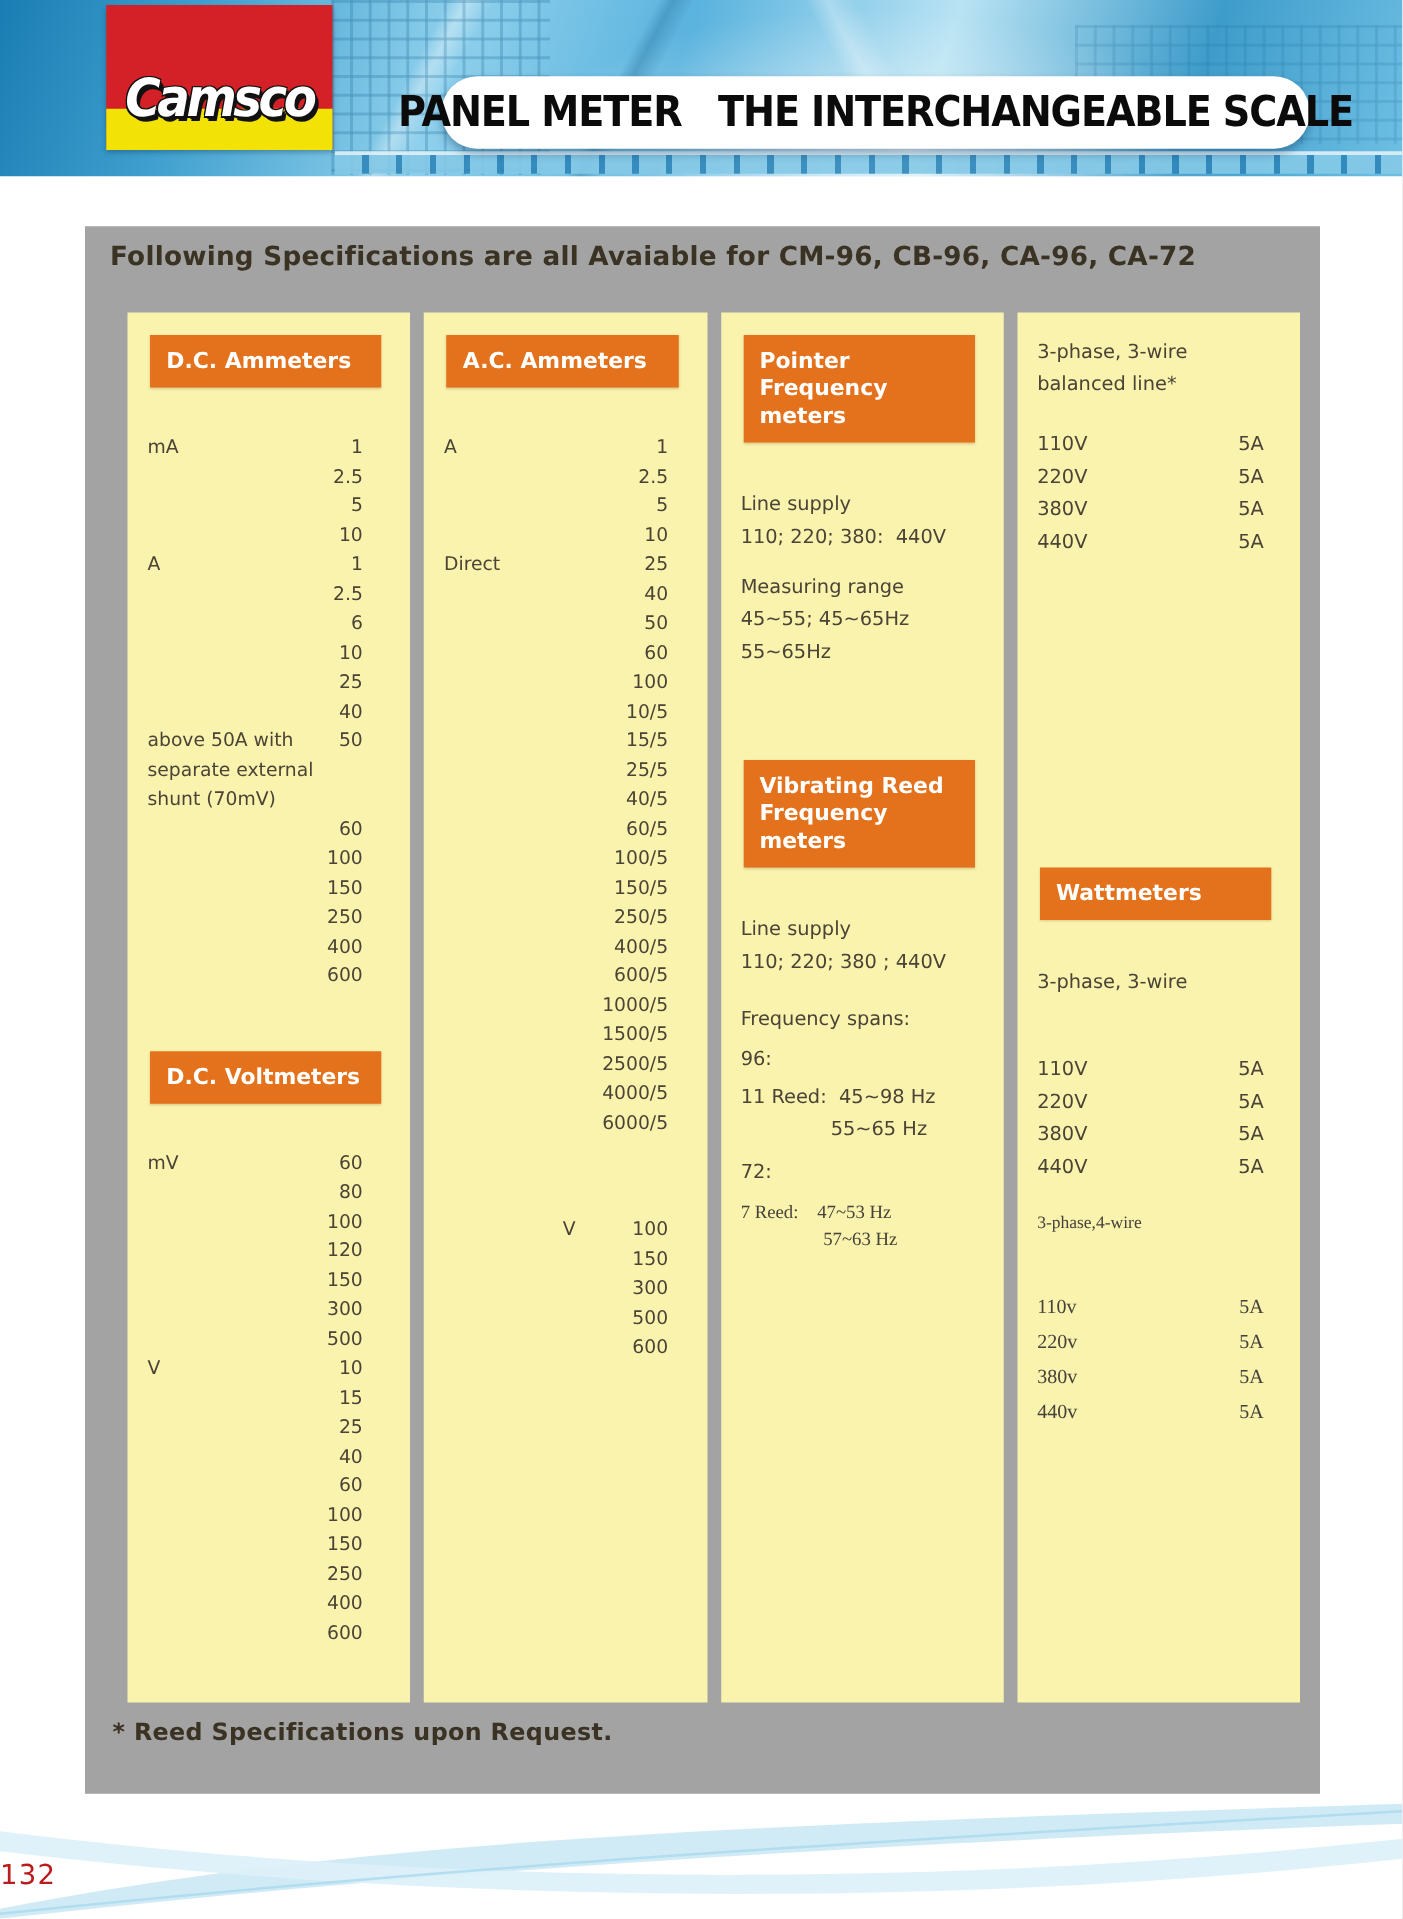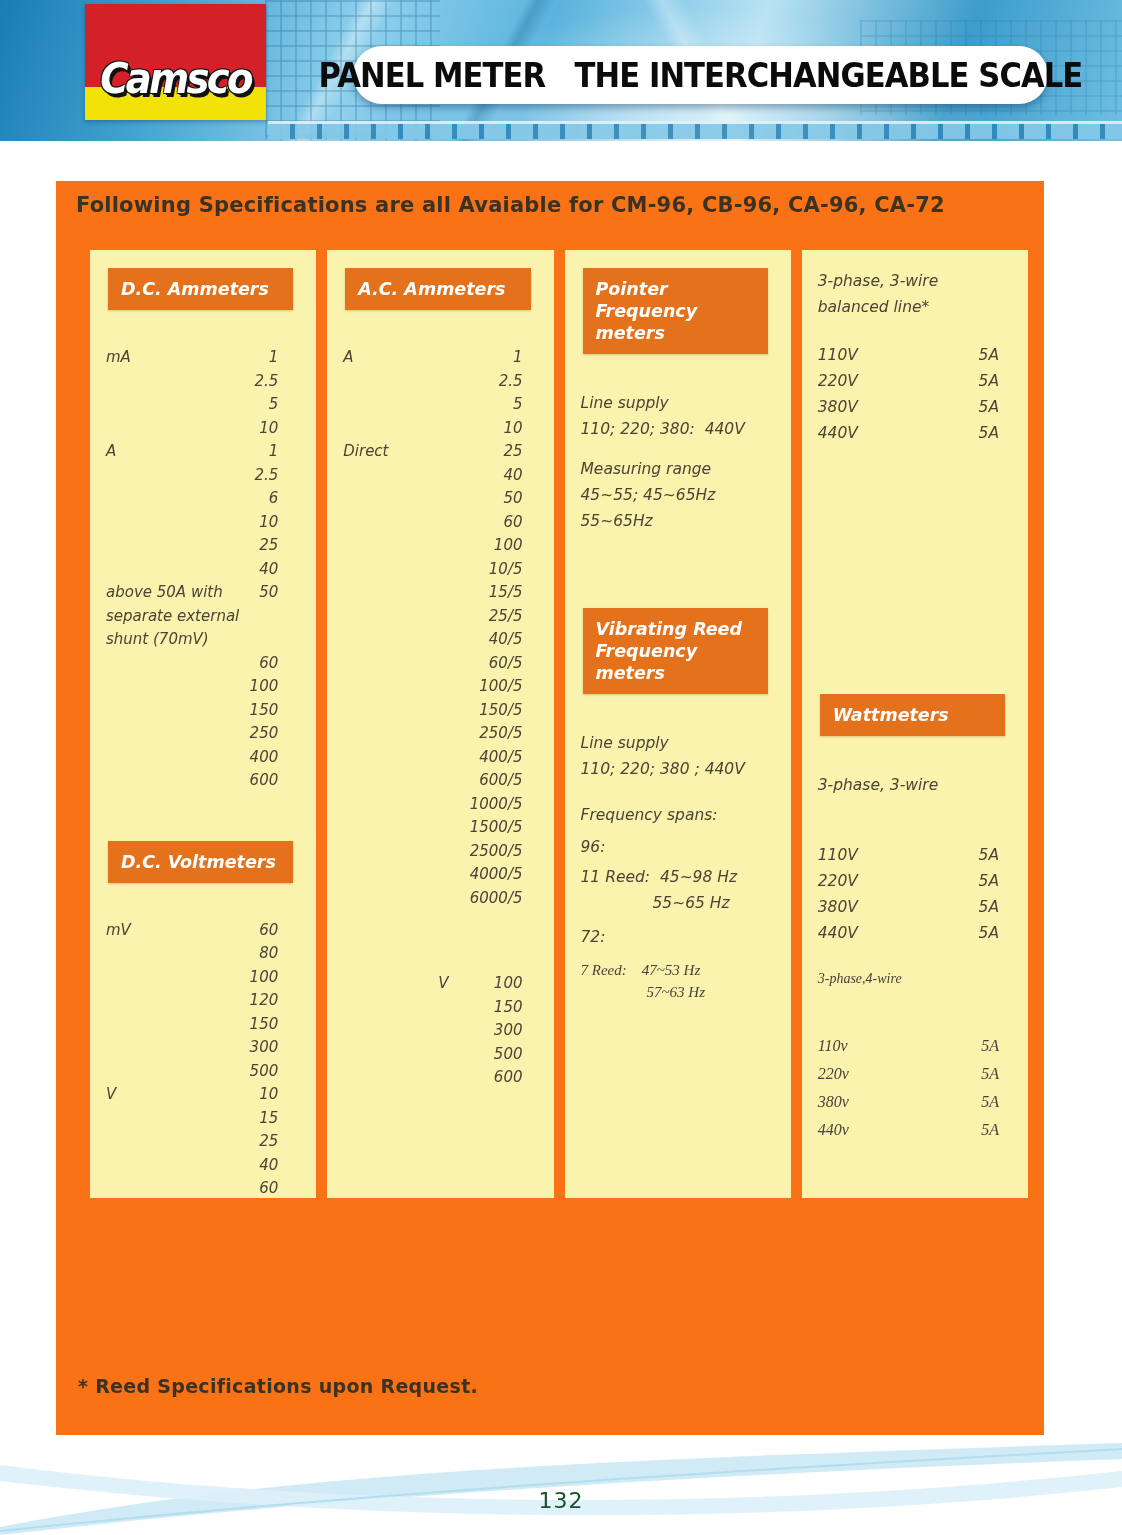--- a/index.html
+++ b/index.html
@@ -49,42 +49,42 @@
   .logo .logo-text {
     position:absolute; left:0; right:0; bottom:20px; text-align:center;
     font-family:"DejaVu Sans", sans-serif; font-style:italic; font-weight:bold;
     font-size:42px; line-height:42px; color:#ffffff; letter-spacing:-3px;
     text-shadow:3px 4px 0 #111111, -1px -1px 0 #111111, 1px -1px 0 #111111, -1px 1px 0 #111111, 2px 2px 0 #111111;
     transform:scaleX(.92);
   }
 
   
   .titlebar {
-    position:absolute; left:353px; top:46px; width:695px; height:58px;
+    position:absolute; left:353px; top:61px; width:695px; height:58px;
     background:#ffffff; border-radius:29px;
     box-shadow:0 4px 7px rgba(10,40,80,.35);
     display:flex; align-items:center; justify-content:center;
   }
   .titlebar h1 {
     font-size:34px; font-weight:bold; color:#0b0b0b; letter-spacing:-1px;
     white-space:pre; transform:scaleX(.9);
   }
 
   
   .panel {
-    position:absolute; left:56px; top:181px; width:988px; height:1254px;
-    background:#f97316;
+    position:absolute; left:68px; top:181px; width:988px; height:1254px;
+    background:#a3a3a3;
   }
   .panel-heading {
     position:absolute; left:20px; top:12px;
     font-size:21px; font-weight:bold; color:#3a3223; letter-spacing:.2px;
   }
   .columns {
-    position:absolute; left:34px; top:69px; width:938px; height:948px;
-    display:flex; gap:11px;font-style:italic;
+    position:absolute; left:34px; top:69px; width:938px; height:1112px;
+    display:flex; gap:11px;
   }
   .col {
     flex:1 1 0; background:#f9f3ae; padding:18px 16px 0 16px; overflow:hidden;
   }
   .sec-title {
     background:#e4711b; color:#ffffff; font-weight:bold; font-size:17.5px;
     line-height:22px; padding:10px 13px; margin:0 7px 36px 2px;
     box-shadow:0 1px 2px rgba(120,60,0,.25);
   }
   .row { font-size:15px; line-height:23.5px; color:#4b4335; }
@@ -103,22 +103,22 @@
   .col-3 .row.serifish { font-size:14px; line-height:26px; }
   .col-3 .row.pair.serifrow { font-family:"Liberation Serif", serif; font-size:16px; line-height:28px; color:#46413a; }
   .footnote {
     position:absolute; left:22px; top:1194px;
     font-size:19px; font-weight:bold; color:#3a3223; letter-spacing:.3px;
   }
 
   
   .footer-waves { position:absolute; left:0; bottom:0; width:1122px; height:104px; }
   .pagenum {
-    position:absolute; left:0; bottom:22px; width:100%; text-align:center;
-    font-size:22px; color:#14532d; letter-spacing:1px;
+    position:absolute; left:0; bottom:22px; width:100%; text-align:left;
+    font-size:22px; color:#b91c1c; letter-spacing:1px;
   }
 </style>
 </head>
 <body>
 
 <div class="page">
 
   <header class="topbar">
     <div class="streaks"></div>
     <div class="grid-a"></div>

